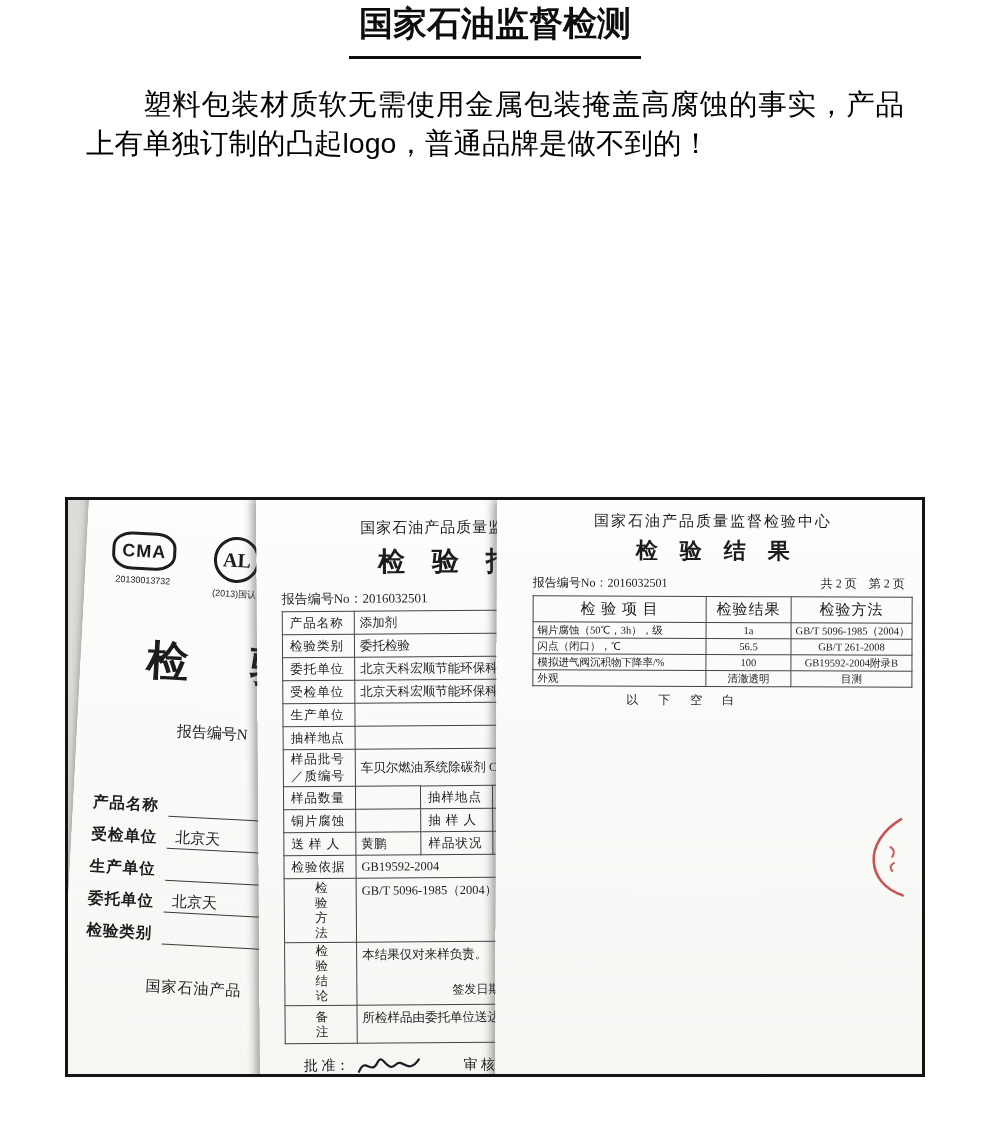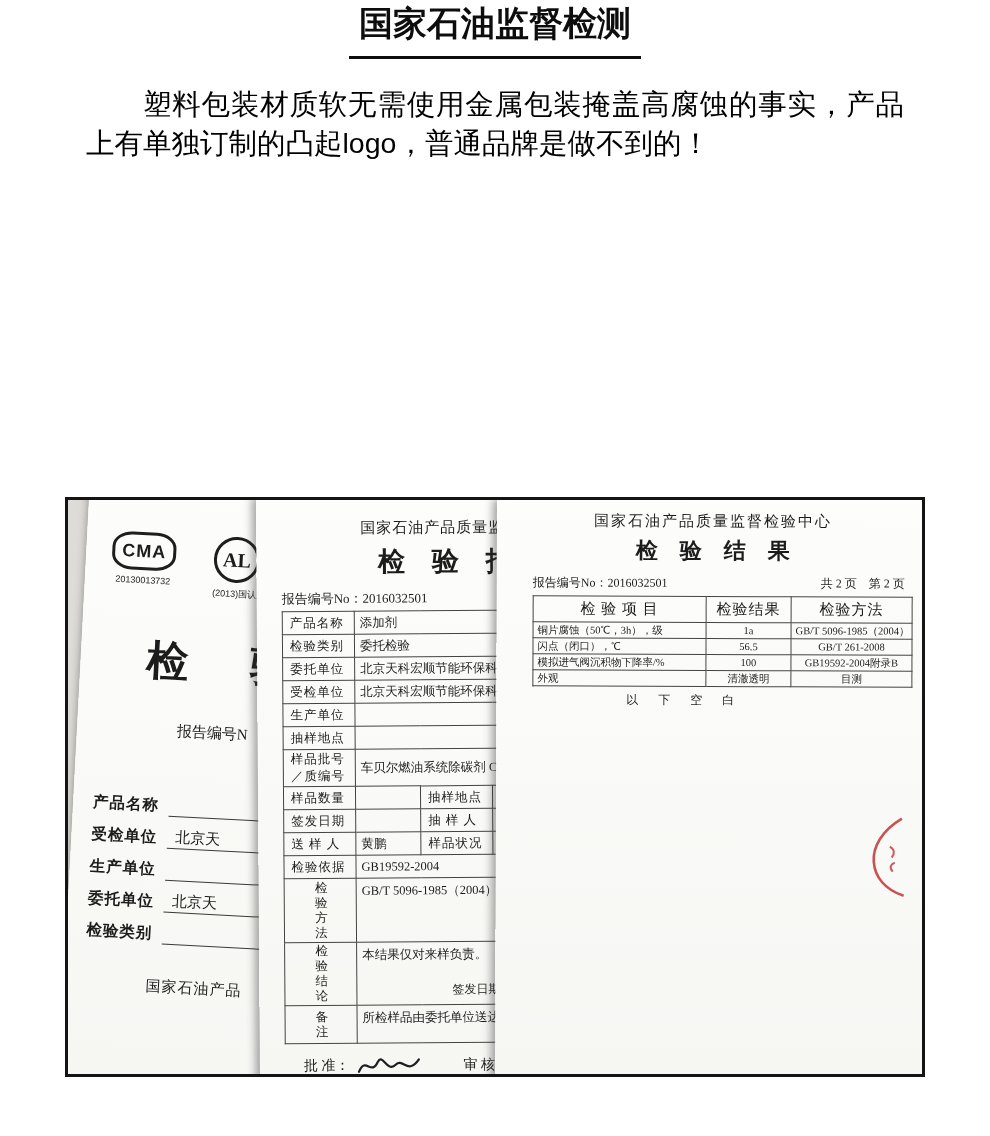--- a/index.html
+++ b/index.html
@@ -160,21 +160,21 @@
             <td class="lab">样品批号／质编号</td>
             <td colspan="3">车贝尔燃油系统除碳剂 C-116</td>
           </tr>
           <tr>
             <td class="lab">样品数量</td>
             <td></td>
             <td class="lab">抽样地点</td>
             <td></td>
           </tr>
           <tr>
-            <td class="lab">签发日期</td>
+            <td class="lab">铜片腐蚀</td>
             <td></td>
             <td class="lab">抽 样 人</td>
             <td></td>
           </tr>
           <tr>
             <td class="lab">送 样 人</td>
             <td>黄鹏</td>
             <td class="lab">样品状况</td>
             <td>液体，正常</td>
           </tr>

